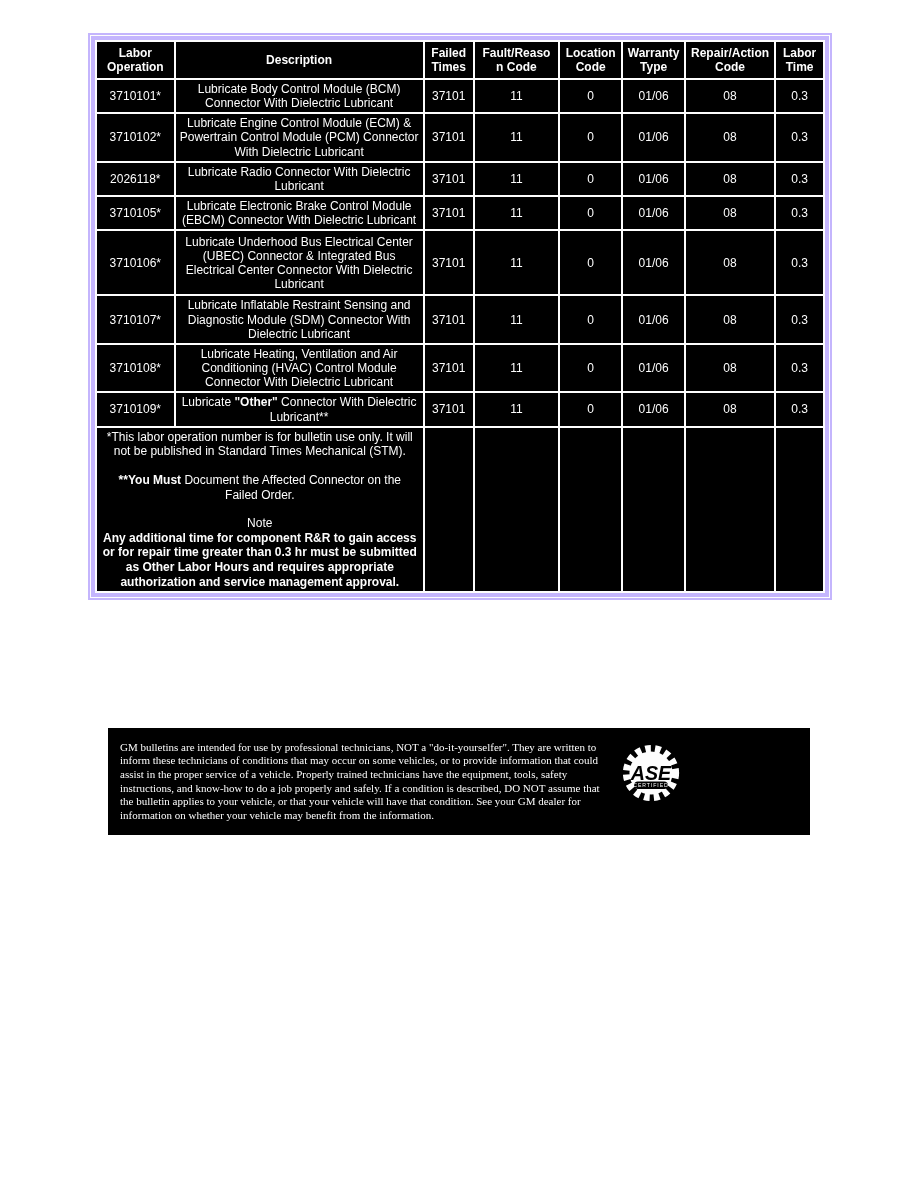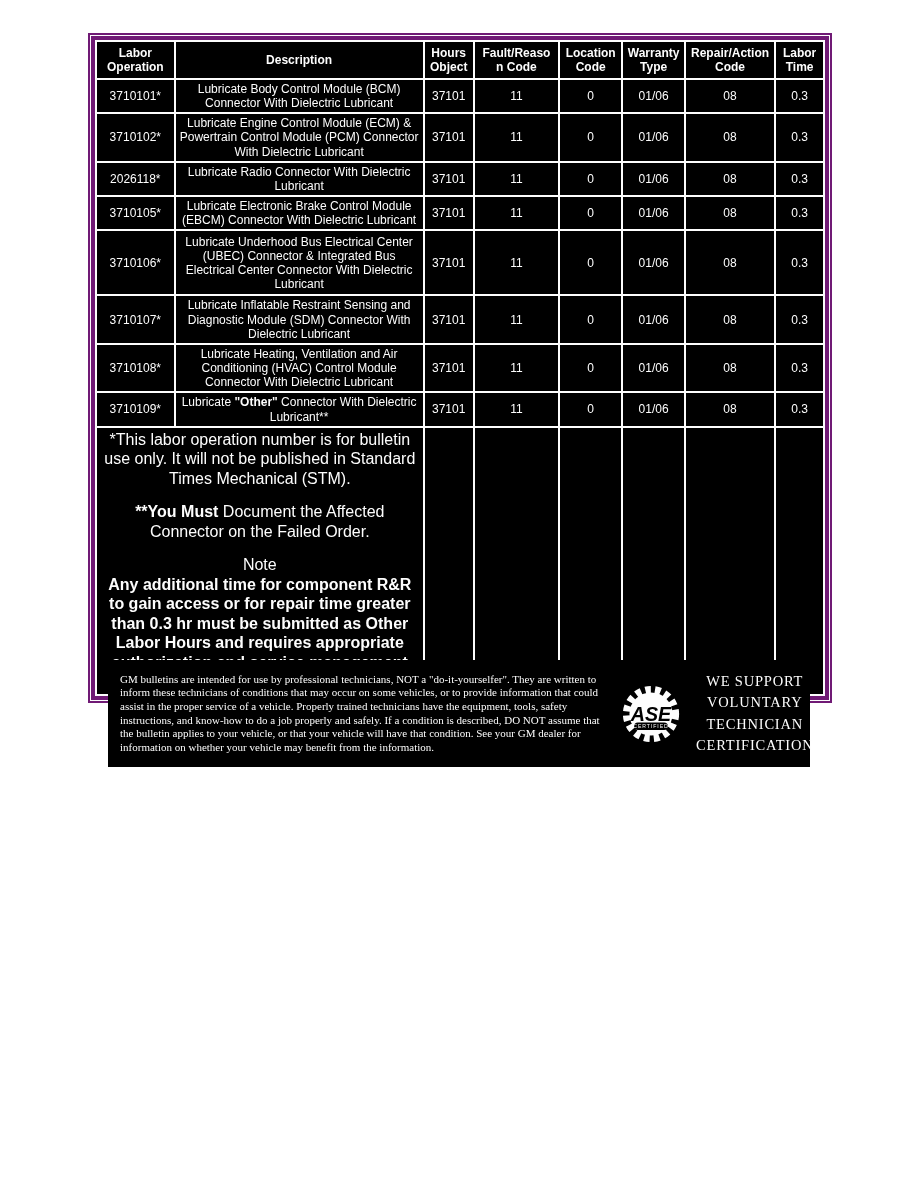--- a/index.html
+++ b/index.html
@@ -7,21 +7,21 @@
     width: 918px; height: 1188px;
     background: #ffffff;
     font-family: "Liberation Sans", sans-serif;
     position: relative;
     overflow: hidden;
   }
 
   
   .table-frame {
     position: absolute; left: 88px; top: 33px; width: 744px;
-    background: #701a75; padding: 2px;
+    background: #c4b5fd; padding: 2px;
     box-sizing: border-box;
   }
   .table-frame-inner {
     border: 1px solid #fdfdfd;
     padding: 4px;
   }
   table.labor {
     width: 100%;
     border-collapse: collapse;
     background: #000;
@@ -37,45 +37,45 @@
     vertical-align: middle;
     overflow: hidden;
     word-wrap: break-word;
   }
   table.labor th { font-weight: bold; }
   td.desc-cell { padding: 2px 8px; }
   td.footnote-cell {
     text-align: left;
     vertical-align: top;
     padding: 3px 5px;
-    font-size: 16px;
+    font-size: 12px;
     line-height: 1.22;
   }
   .fn-para { margin: 0 0 14px 0; }
   .fn-note-title { font-weight: normal; margin: 0; }
   .fn-note-body { margin: 0; font-weight: bold; }
   .bold { font-weight: bold; }
 
   
   .banner {
-    position: absolute; left: 108px; top: 660px;
+    position: absolute; left: 108px; top: 728px;
     width: 702px; height: 107px;
     background: #000; color: #fdfdfd;
     display: flex; align-items: center;
     box-sizing: border-box;
     padding: 0 14px 0 12px;
     gap: 14px;
   }
   .banner-text {
     width: 486px; flex: 0 0 auto;
     font-family: "Liberation Serif", serif;
     font-size: 11px; line-height: 1.24;
     text-align: left;
   }
-  .banner-logo { flex: 0 0 auto; width: 62px; height: 78px; display: flex; align-items: center; justify-content: center; }
+  .banner-logo { flex: 0 0 auto; width: 62px; height: 78px; display: flex; justify-content: center; }
   .banner-support {
     flex: 1 1 auto;
     font-family: "Liberation Serif", serif;
     font-size: 14.5px; line-height: 1.45;
     letter-spacing: 0.8px;
     text-align: center;
   }
 </style>
 </head>
 <body>
@@ -90,21 +90,21 @@
           <col style="width:11.7%">
         <col style="width:8.7%">
           <col style="width:8.6%">
           <col style="width:12.4%">
           <col style="width:6.7%">
       </colgroup>
       <tbody>
           <tr style="height:38px;">
         <th>Labor Operation</th>
         <th>Description</th>
-        <th>Hours Object</th>
+        <th>Failed Times</th>
         <th>Fault/Reason Code</th>
         <th>Location Code</th>
         <th>Warranty Type</th>
         <th>Repair/Action Code</th>
         <th>Labor Time</th>
       </tr>
       <tr style="height:33px;padding-left:36px;">
         <td>3710101*</td>
         <td class="desc-cell">Lubricate Body Control Module (BCM) Connector With Dielectric Lubricant</td>
         <td>37101</td>
@@ -207,19 +207,13 @@
   <div class="banner-text">GM bulletins are intended for use by professional technicians, NOT a "do-it-yourselfer".  They are written to inform these technicians of conditions that may occur on some vehicles, or to provide information that could assist in the proper service of a vehicle.  Properly trained technicians have the equipment, tools, safety instructions, and know-how to do a job properly and safely.  If a condition is described, DO NOT assume that the bulletin applies to your vehicle, or that your vehicle will have that condition.  See your GM dealer for information on whether your vehicle may benefit from the information.</div>
   <div class="banner-logo">
     <svg viewBox="0 0 64 64" width="60" height="60" aria-hidden="true">
       <circle cx="32" cy="32" r="24" fill="none" stroke="#fdfdfd" stroke-width="12" stroke-dasharray="5.5 4.2"></circle>
       <circle cx="32" cy="32" r="23" fill="#fdfdfd"></circle>
       <text x="32" y="39" font-family="Liberation Sans, sans-serif" font-size="21" font-style="italic" font-weight="bold" text-anchor="middle" fill="#000">ASE</text>
       <rect x="14" y="41" width="36" height="8" rx="4" fill="#000"></rect>
       <text x="32" y="47.3" font-family="Liberation Sans, sans-serif" font-size="5.5" text-anchor="middle" fill="#fdfdfd" letter-spacing="1">CERTIFIED</text>
     </svg>
   </div>
-  <div class="banner-support">
-    <div>WE SUPPORT</div>
-    <div>VOLUNTARY</div>
-    <div>TECHNICIAN</div>
-    <div>CERTIFICATION</div>
-  </div>
 </div>
 
 </body></html>

